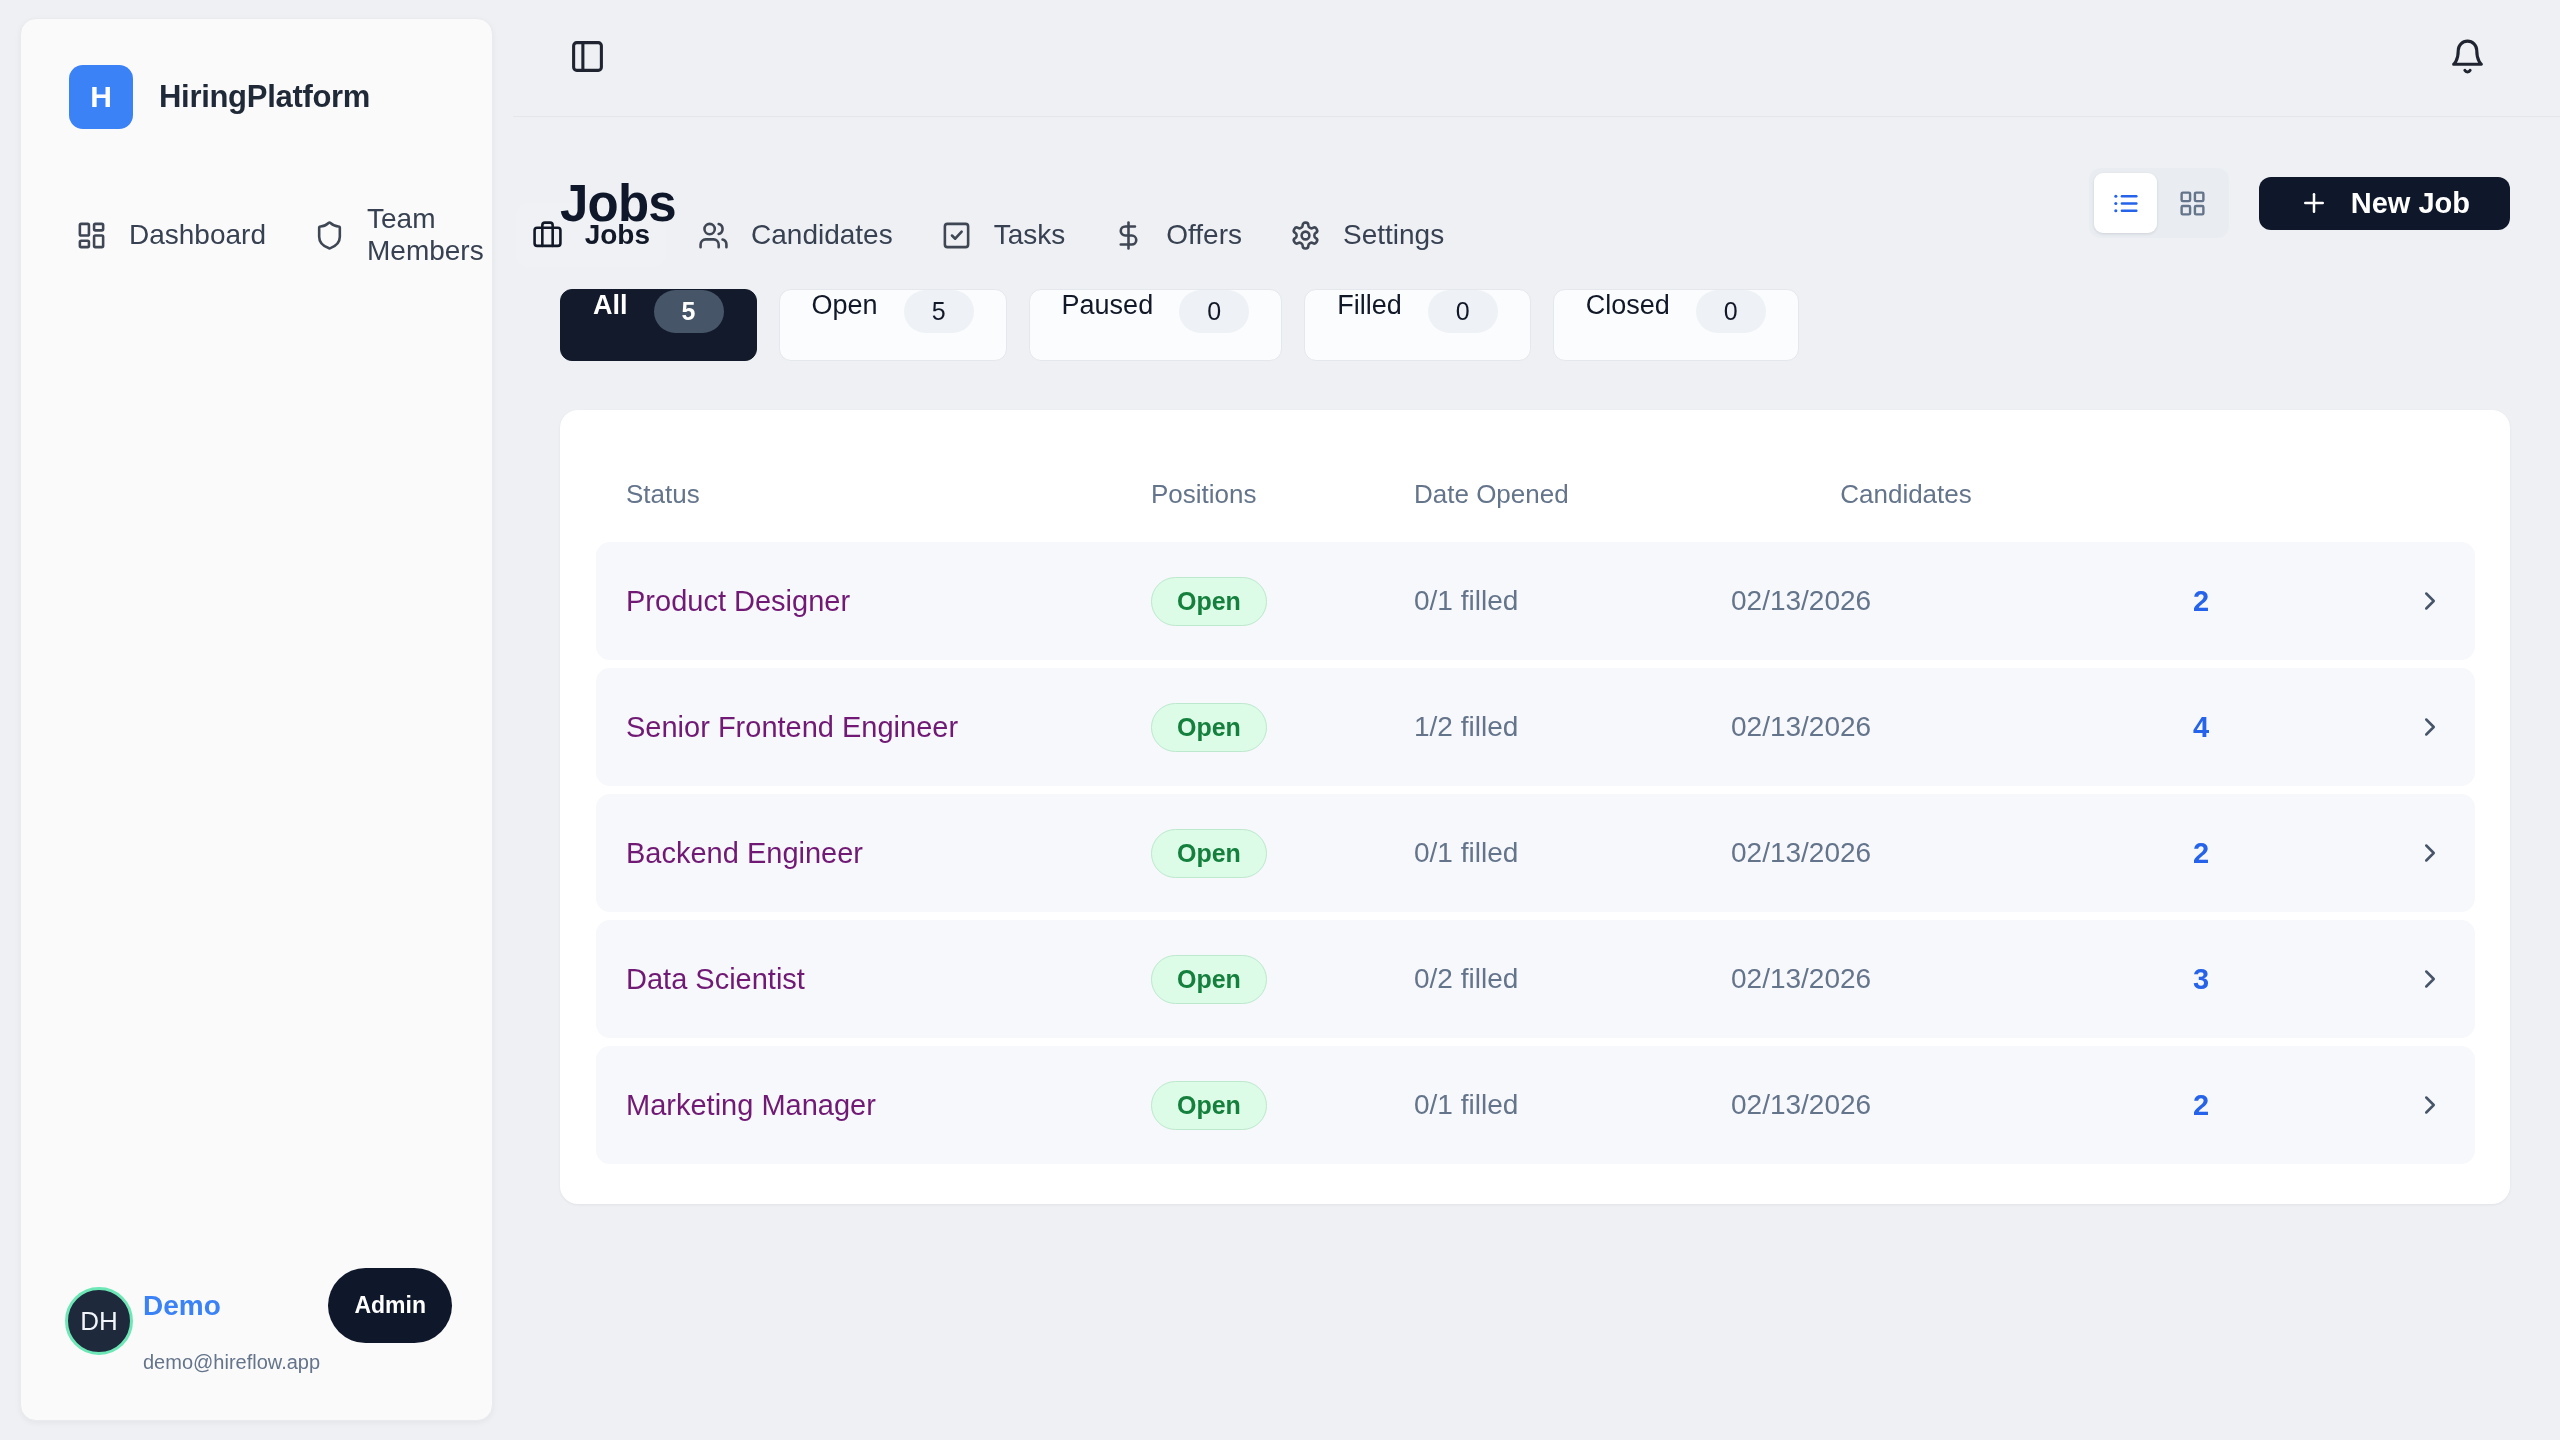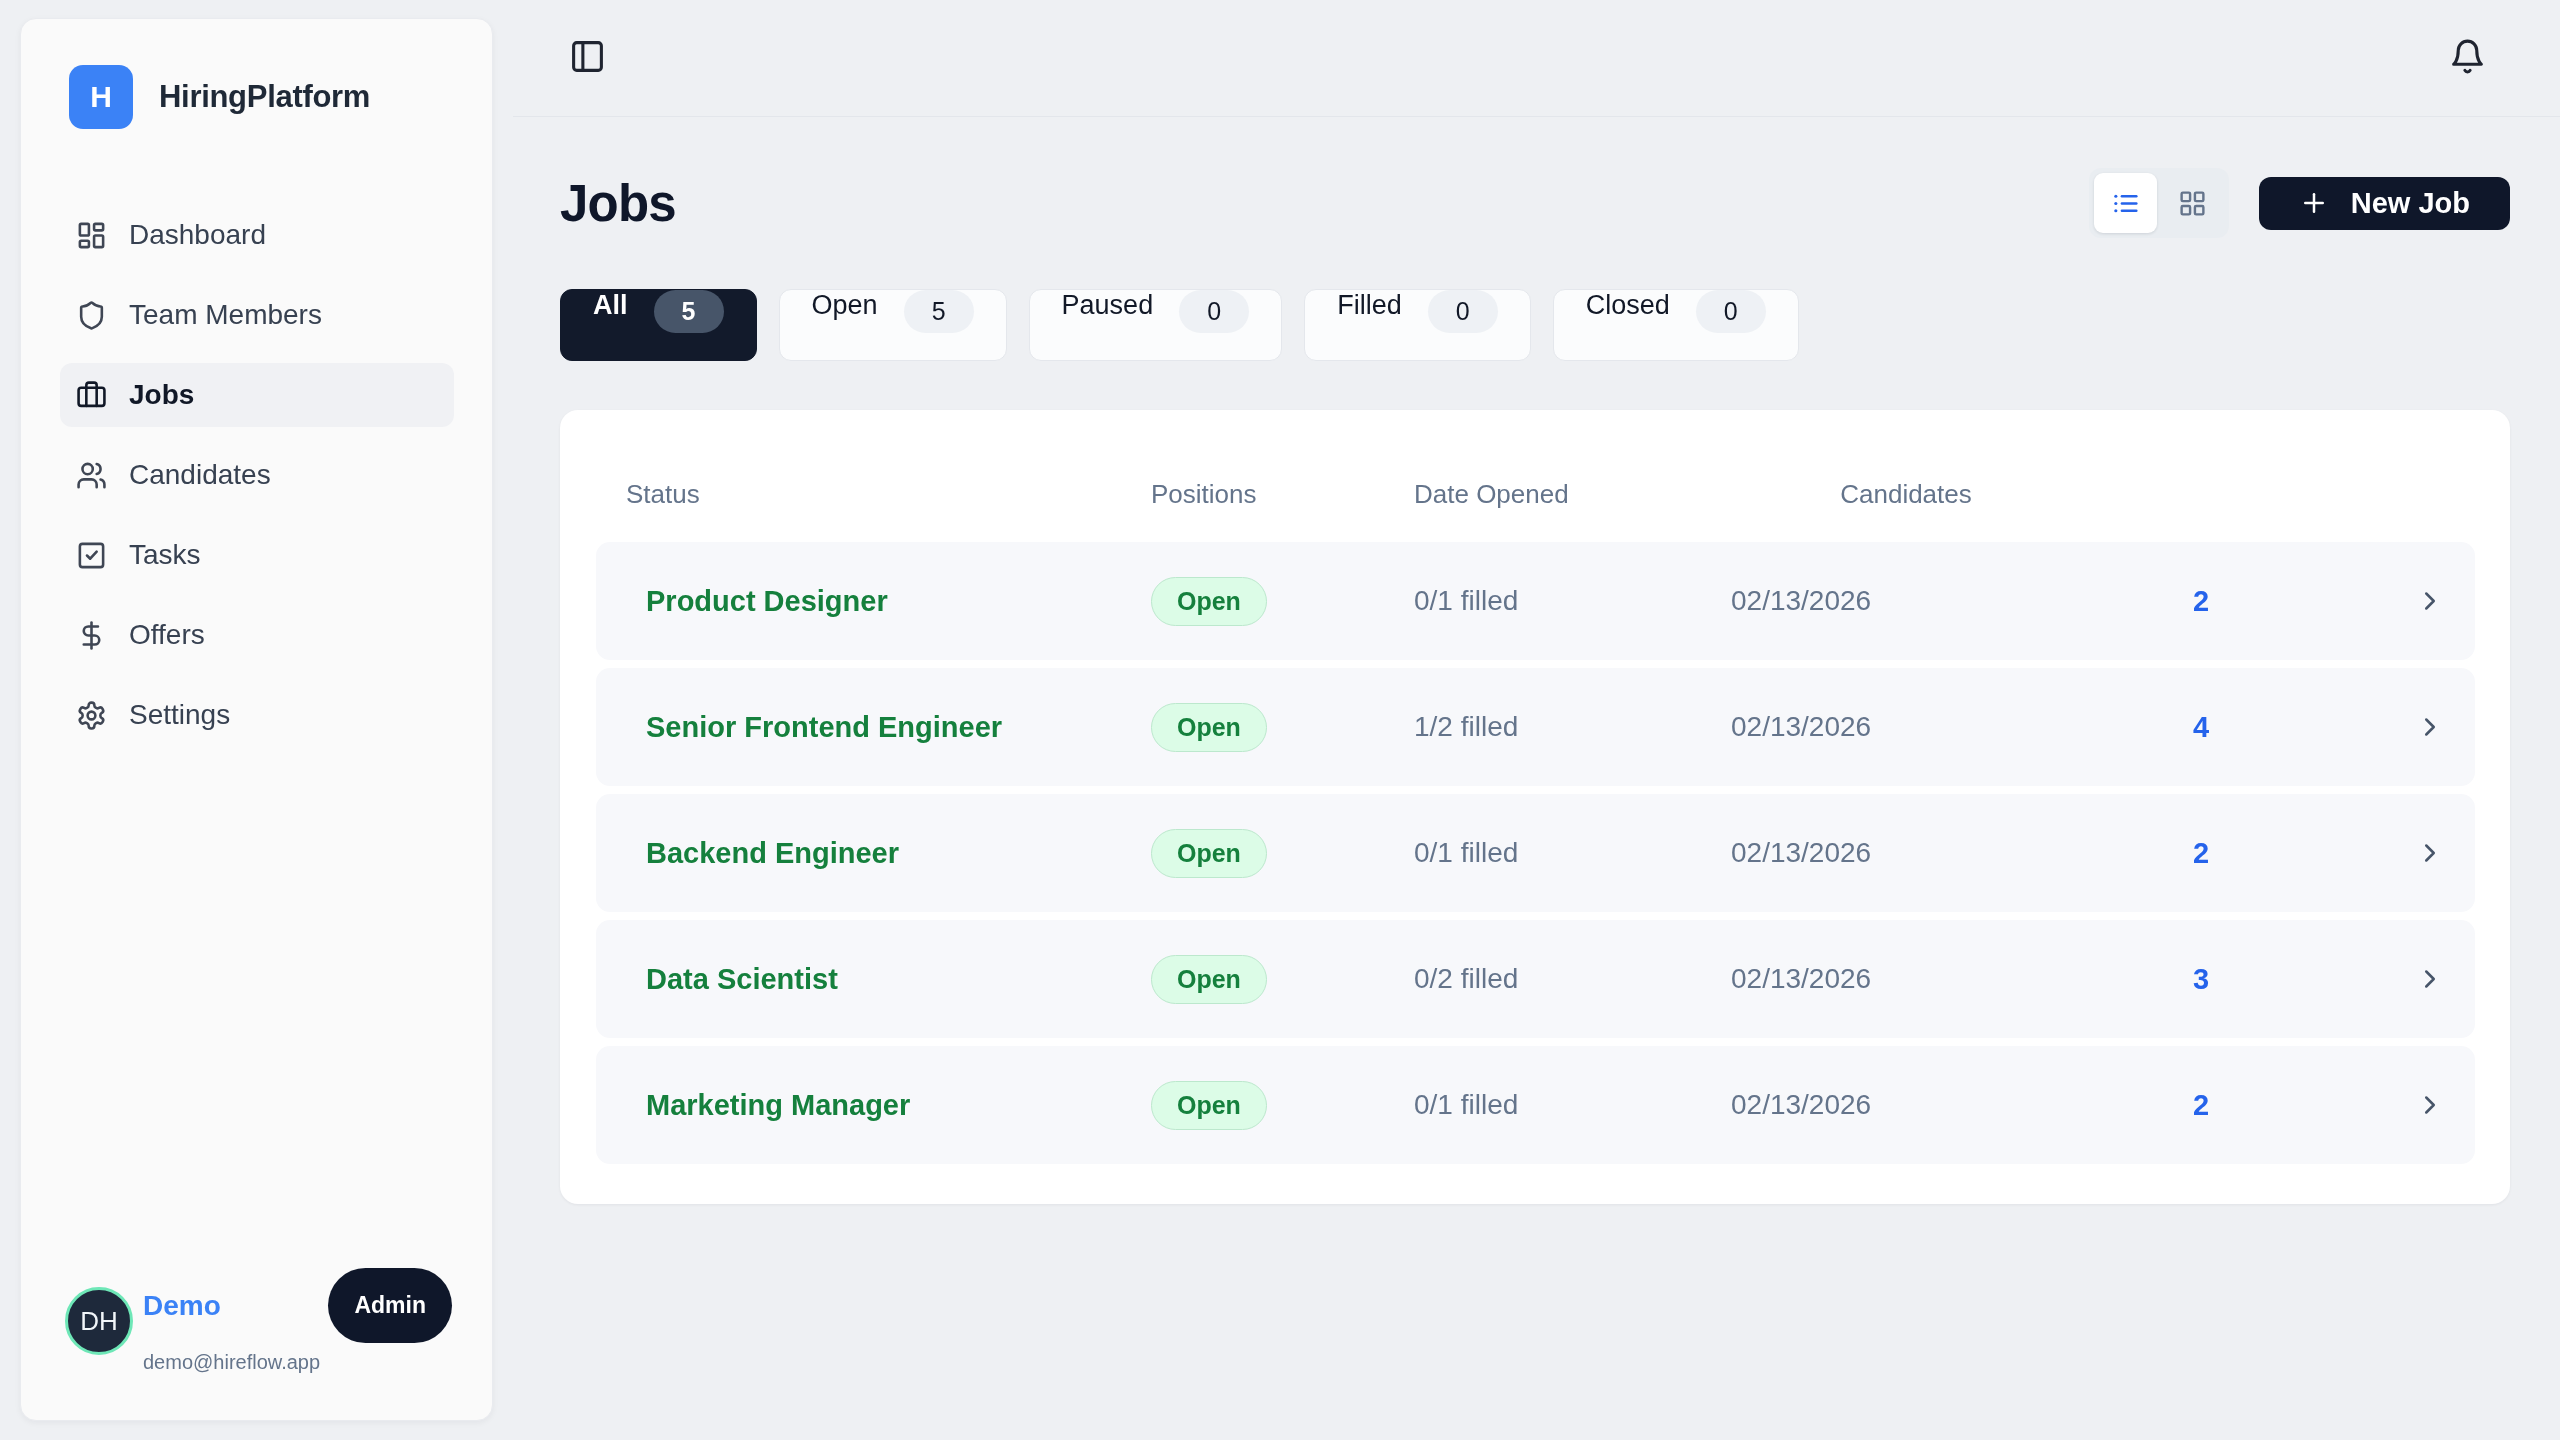--- a/index.html
+++ b/index.html
@@ -9,21 +9,21 @@
   .icon{display:inline-flex;align-items:center;justify-content:center;flex:0 0 auto;}
 
   
   .sidebar{position:absolute;left:20px;top:18px;width:473px;height:1403px;
            background:#fafafa;border:1px solid #e9ebef;border-radius:16px;
            box-shadow:0 2px 6px rgba(16,24,40,.05);display:flex;flex-direction:column;box-sizing:border-box;}
   .brand{display:flex;align-items:center;gap:26px;padding:46px 30px 0 48px;}
   .brand-logo{width:64px;height:64px;border-radius:14px;background:#3b82f6;color:#fff;
               display:flex;align-items:center;justify-content:center;font-size:30px;font-weight:700;}
   .brand-name{font-size:31px;font-weight:700;color:#1f2937;letter-spacing:-.3px;}
-  .nav{margin:74px 38px 0 39px;display:flex;flex-direction:column;gap:16px;}
+  .nav{margin:74px 38px 0 39px;display:flex;flex-direction:row;gap:16px;}
   .nav-item{height:64px;border-radius:12px;display:flex;align-items:center;gap:22px;
             padding:0 16px;font-size:28px;color:#374151;cursor:pointer;}
   .nav-item svg{width:31px;height:31px;stroke:#3f4654;}
   .nav-item.active{background:#f0f1f4;color:#111827;font-weight:600;}
   .nav-item.active svg{stroke:#111827;}
   .user-row{margin-top:auto;padding:0 40px 46px 44px;display:flex;align-items:center;gap:10px;}
   .avatar{width:62px;height:62px;border-radius:50%;background:#1e293b;border:3px solid #6ee7b7;
           color:#f1f5f9;font-size:26px;display:flex;align-items:center;justify-content:center;}
   .user-main{flex:1;}
   .user-top{display:flex;align-items:center;justify-content:space-between;}
@@ -68,21 +68,21 @@
   
   .card{margin-top:49px;background:#fff;border-radius:18px;box-shadow:0 1px 3px rgba(16,24,40,.06);
         padding:36px 35px 40px 36px;box-sizing:border-box;width:1950px;}
   .trow{display:grid;grid-template-columns:525px 263px 317px 350px 240px 1fr;
         align-items:center;padding:0 30px;}
   .thead{height:96px;color:#64748b;font-size:26px;font-weight:500;}
   .trow .c-cand{text-align:center;}
   .trow .c-chev{justify-self:end;}
   .job-row{height:118px;background:#f7f8fb;border-radius:14px;margin-top:8px;cursor:pointer;}
   .job-row:first-child{margin-top:0;}
-  .job-title{font-size:29px;font-weight:700;color:#15803d;margin-left:20px;}
+  .job-title{font-size:29px;font-weight:400;color:#701a75;}
   .status-badge{display:inline-block;padding:9px 25px;border-radius:999px;background:#dcfce7;
                 border:1px solid #bce8cd;color:#15803d;font-size:25px;font-weight:600;}
   .cell-muted{font-size:28px;color:#64748b;}
   .cand-count{font-size:29px;font-weight:700;color:#2563eb;}
   .chev svg{width:30px;height:30px;stroke:#475569;}
 </style>
 </head>
 <body>
 
 <div class="screen">

